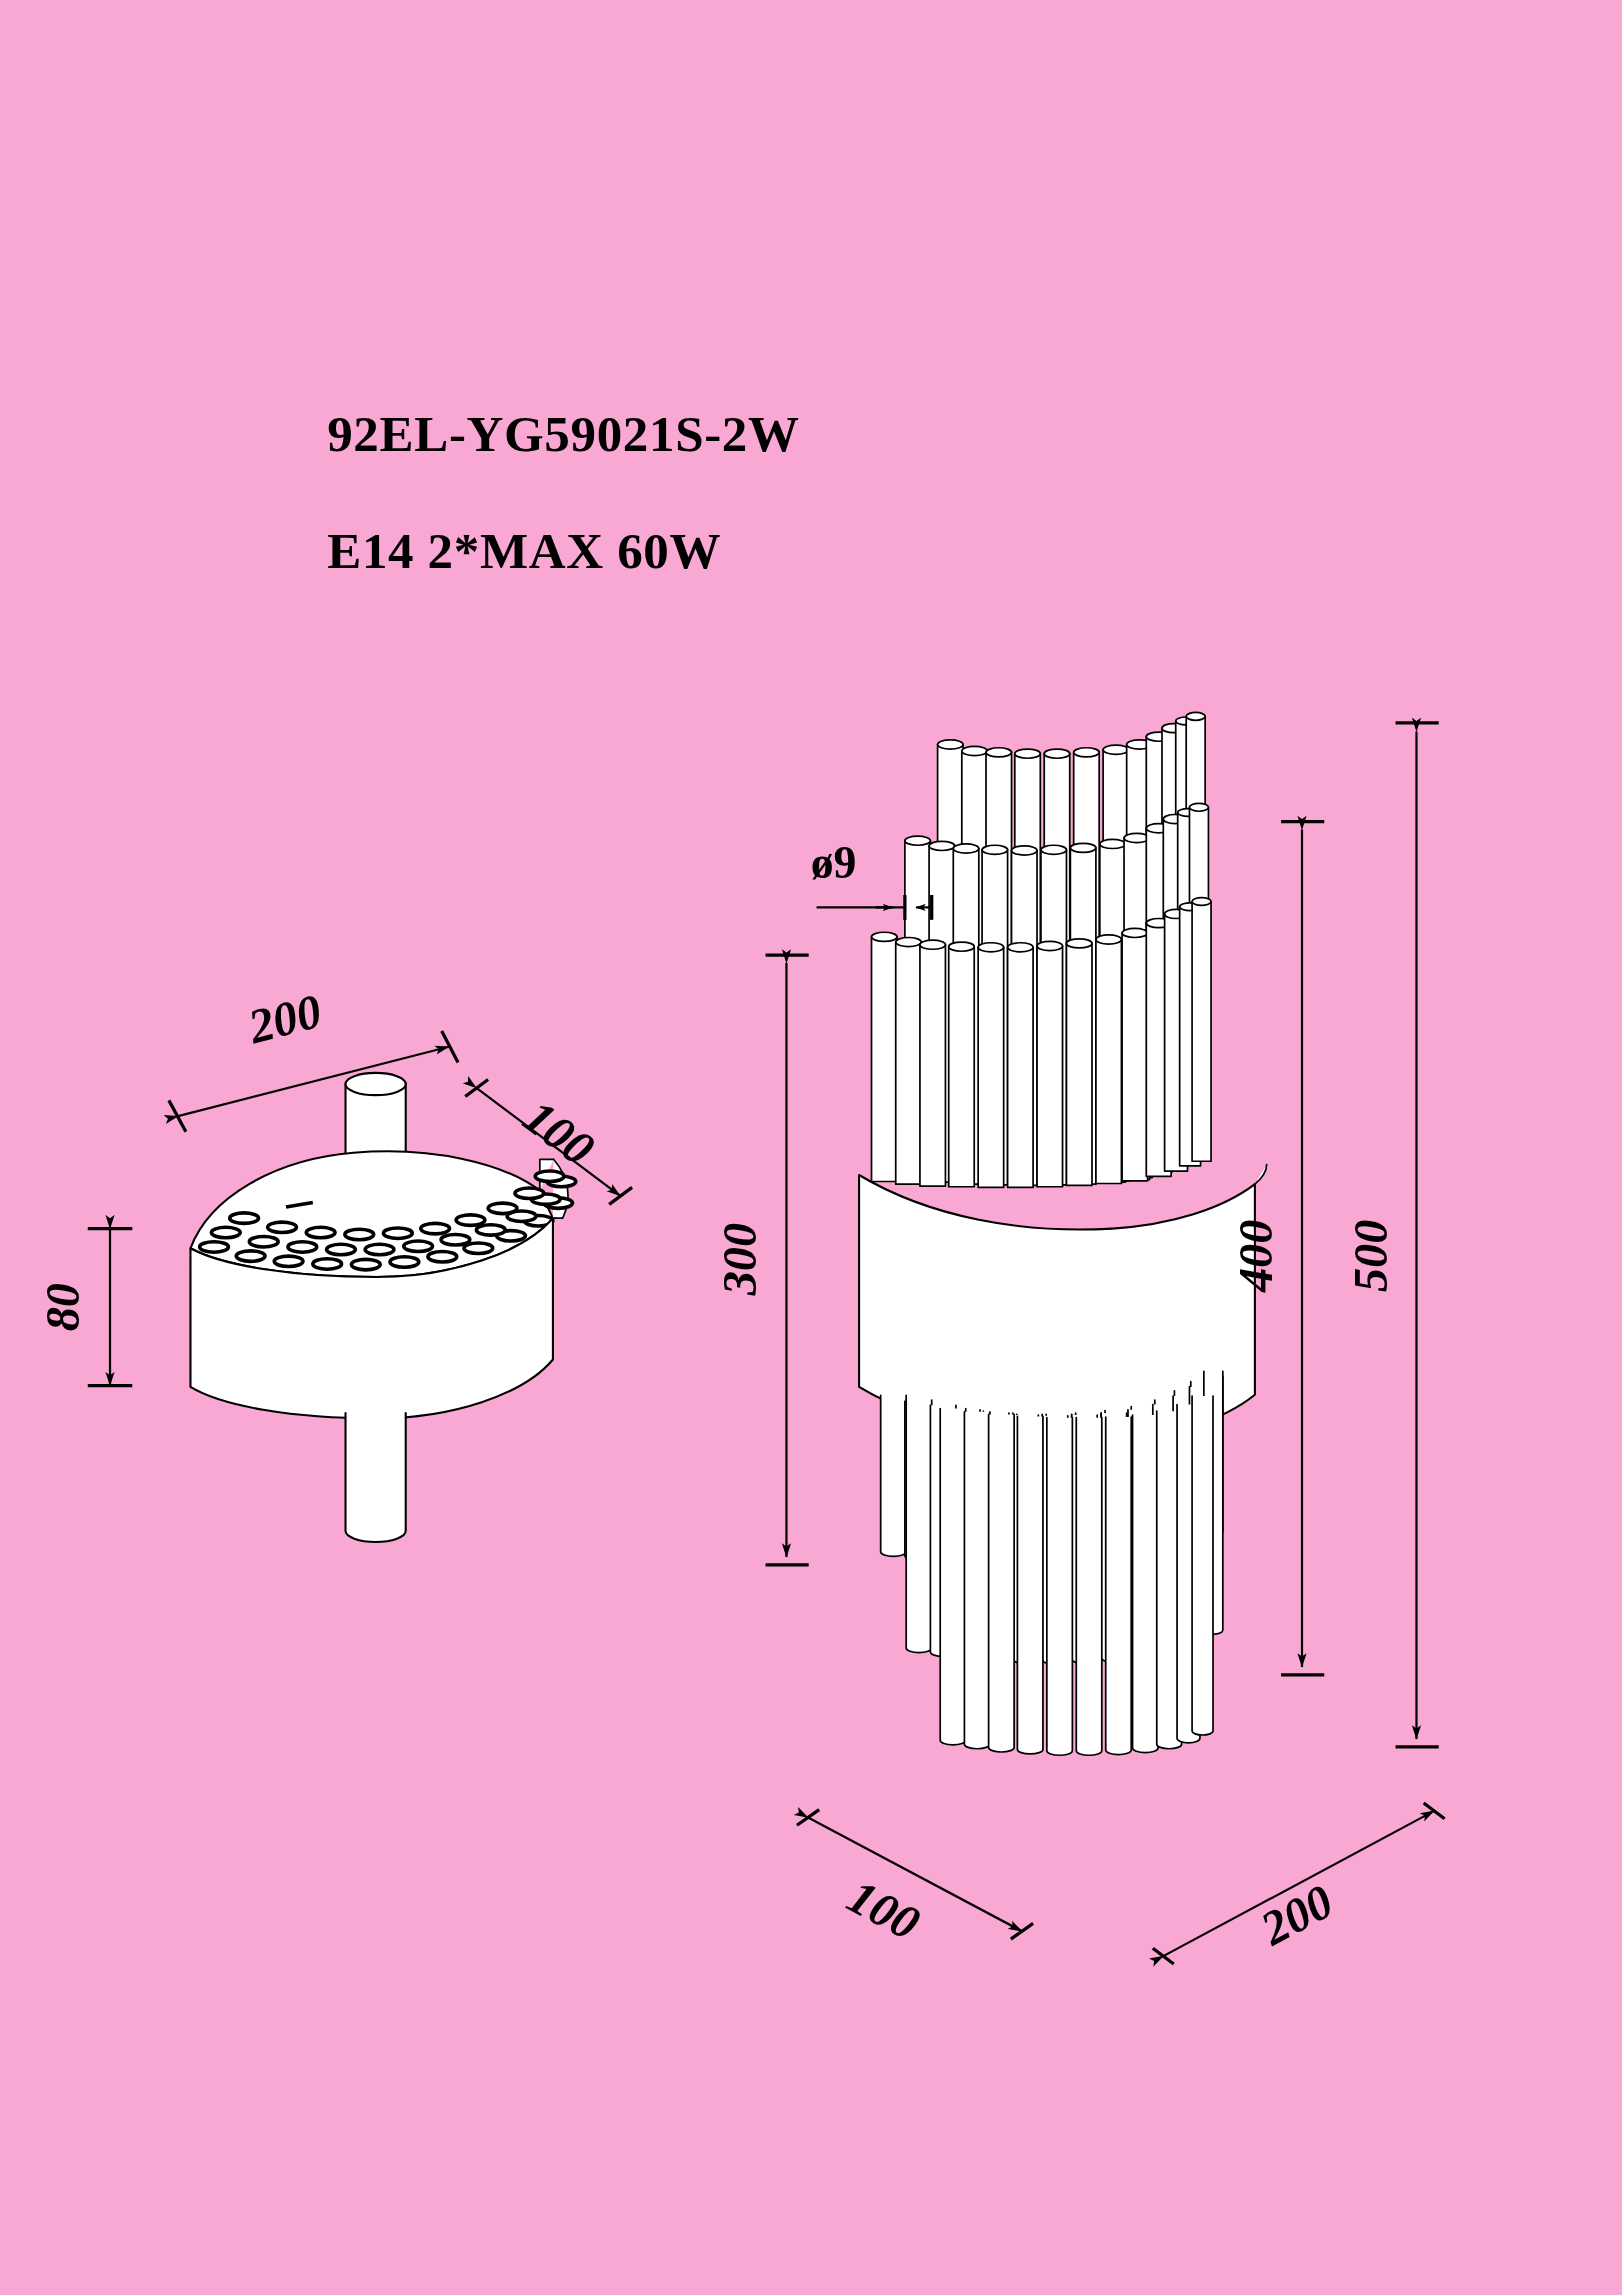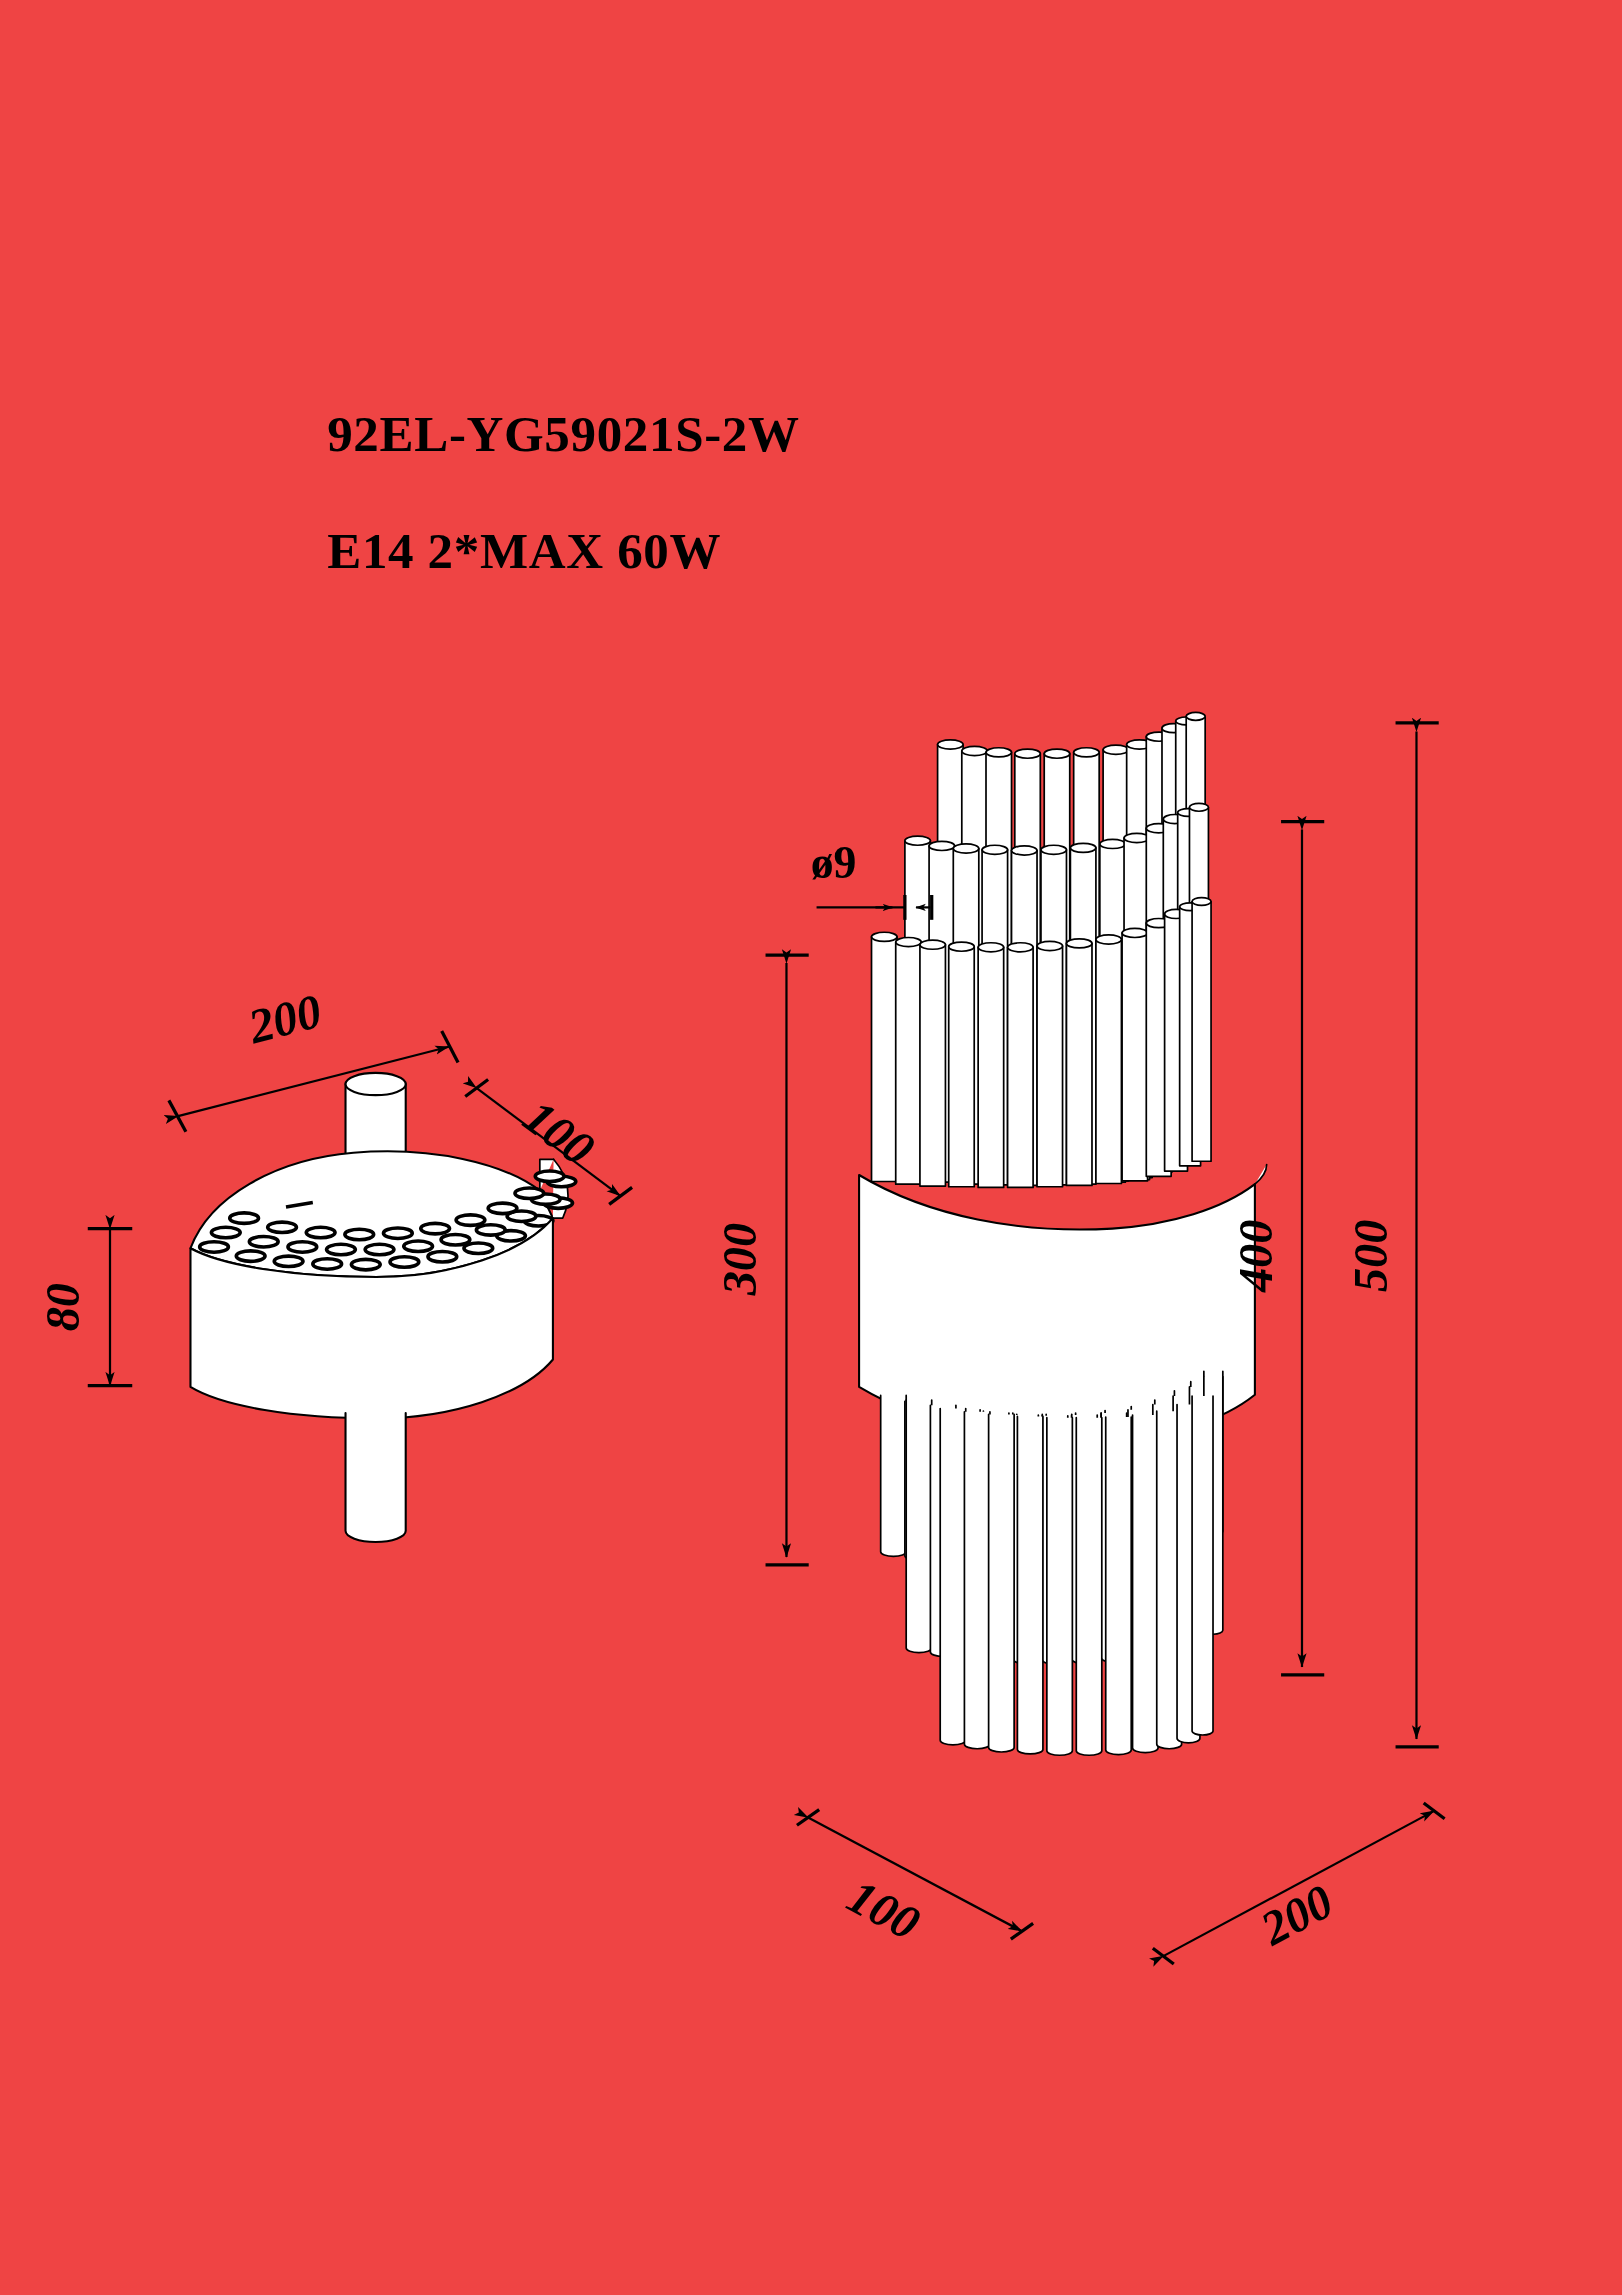--- a/index.html
+++ b/index.html
@@ -11,21 +11,21 @@
   body {
     width: 1622px;
     height: 2295px;
     font-family: "Liberation Serif", "DejaVu Serif", serif;
     overflow: hidden;
   }
   #sheet {
     position: relative;
     width: 1622px;
     height: 2295px;
-    background: #ef4444;
+    background: #f9a8d4;
   }
   #drawing {
     position: absolute;
     left: 0;
     top: 0;
     width: 1622px;
     height: 2295px;
     display: block;
   }
   .title-text {

